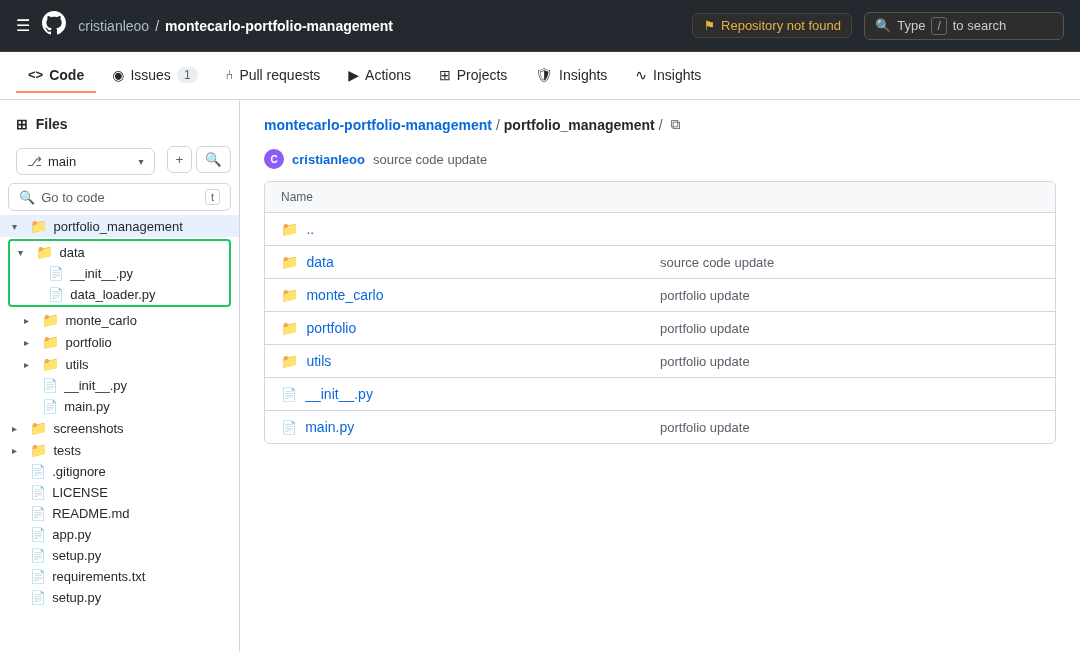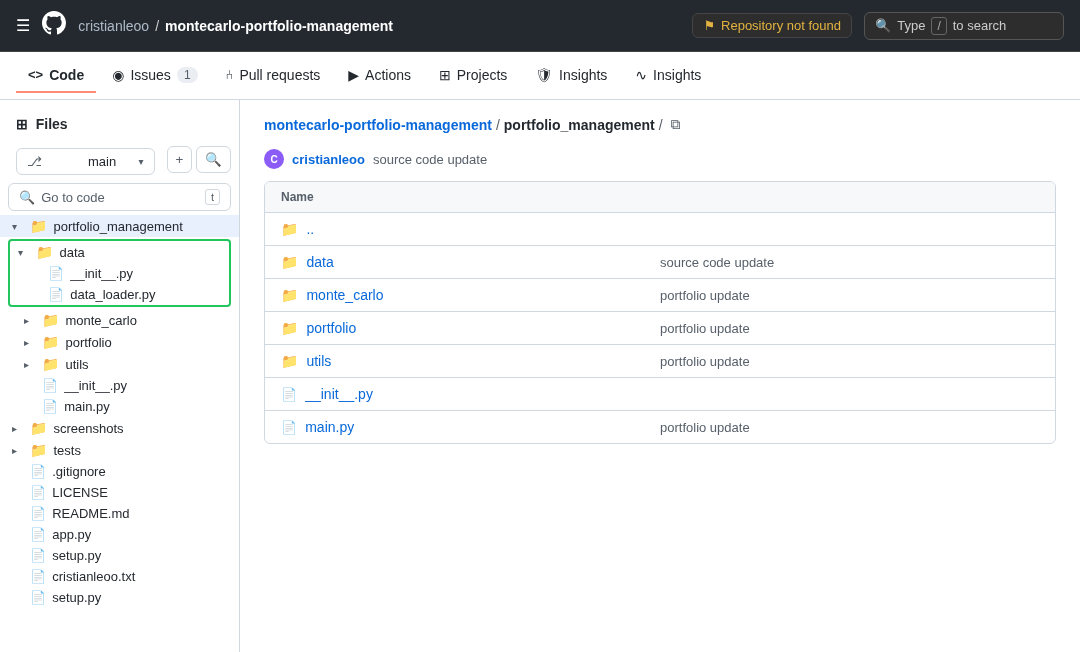--- a/index.html
+++ b/index.html
@@ -91,21 +91,21 @@
     .breadcrumb-path .crumb-current { font-weight: 600; }
     .breadcrumb-path .copy-btn { color: #57606a; cursor: pointer; font-size: 14px; margin-left: 4px; }
 
     .commit-info { display: flex; align-items: center; gap: 8px; margin-bottom: 12px; font-size: 13px; color: #57606a; }
     .commit-info .avatar { width: 20px; height: 20px; border-radius: 50%; background: #8b5cf6; display: flex; align-items: center; justify-content: center; color: #fff; font-size: 10px; font-weight: 700; }
     .commit-info .author { color: #0969da; font-weight: 600; cursor: pointer; }
 
     .file-table { width: 100%; border: 1px solid #d0d7de; border-radius: 6px; overflow: hidden; }
     .file-table .table-header {
       display: grid; grid-template-columns: 1fr 1fr;
-      background: #f6f8fa; padding: 8px 16px; font-weight: 700; font-size: 12px;
+      background: #f6f8fa; padding: 8px 16px; font-weight: 400; font-size: 12px;
       color: #57606a; border-bottom: 1px solid #d0d7de;
     }
     .file-row {
       display: grid; grid-template-columns: 1fr 1fr;
       padding: 8px 16px; border-bottom: 1px solid #d0d7de; align-items: center;
     }
     .file-row:last-child { border-bottom: none; }
     .file-row .name-cell { display: flex; align-items: center; gap: 8px; font-size: 14px; }
     .file-row .name-cell .file-icon { color: #57606a; font-size: 13px; }
     .file-row .name-cell .folder-icon { color: #54aeff; font-size: 14px; }
@@ -180,21 +180,21 @@
 
   <div class="sidebar">
     <div class="files-header">
       <span>⊞</span>
       <span>Files</span>
     </div>
 
     <div style="display:flex;align-items:center;gap:4px;margin:4px 8px;">
       <div class="branch-selector" style="flex:1;">
         <span style="color:#57606a;">⎇</span>
-        <span style="flex:1;margin-left:40px;">main</span>
+        <span style="flex:1;">main</span>
         <span style="color:#57606a;font-size:10px;">▾</span>
       </div>
       <button style="border:1px solid #d0d7de;border-radius:6px;background:#fff;padding:5px 8px;cursor:pointer;color:#57606a;">+</button>
       <button style="border:1px solid #d0d7de;border-radius:6px;background:#fff;padding:5px 8px;cursor:pointer;color:#57606a;">🔍</button>
     </div>
 
     <div class="goto-file">
       <span style="color:#57606a;">🔍</span>
       <span>Go to code</span>
       <span class="shortcut">t</span>
@@ -282,21 +282,21 @@
         <span class="label">app.py</span>
       </div>
       <div class="tree-item">
         <span class="chevron"> </span>
         <span class="file-icon">📄</span>
         <span class="label">setup.py</span>
       </div>
       <div class="tree-item">
         <span class="chevron"> </span>
         <span class="file-icon">📄</span>
-        <span class="label">cristianleoo.txt</span>
+        <span class="label">requirements.txt</span>
       </div>
       <div class="tree-item">
         <span class="chevron"> </span>
         <span class="file-icon">📄</span>
         <span class="label">setup.py</span>
       </div>
     </div>
   </div>
 
   <div class="main-content">

